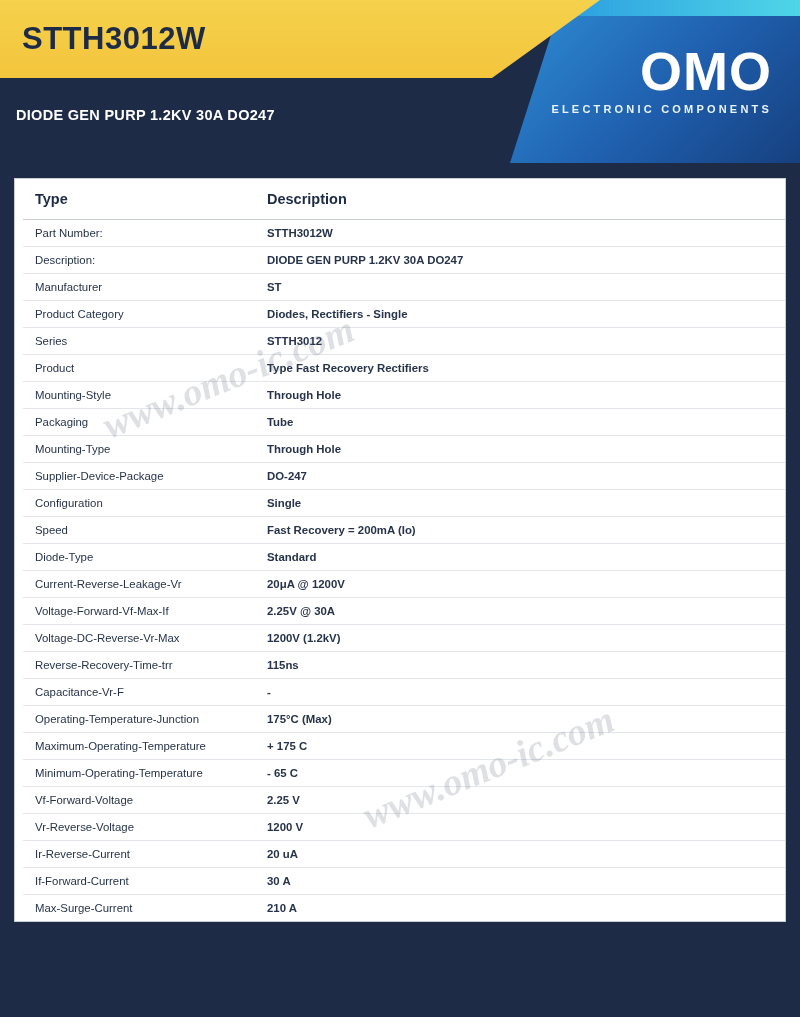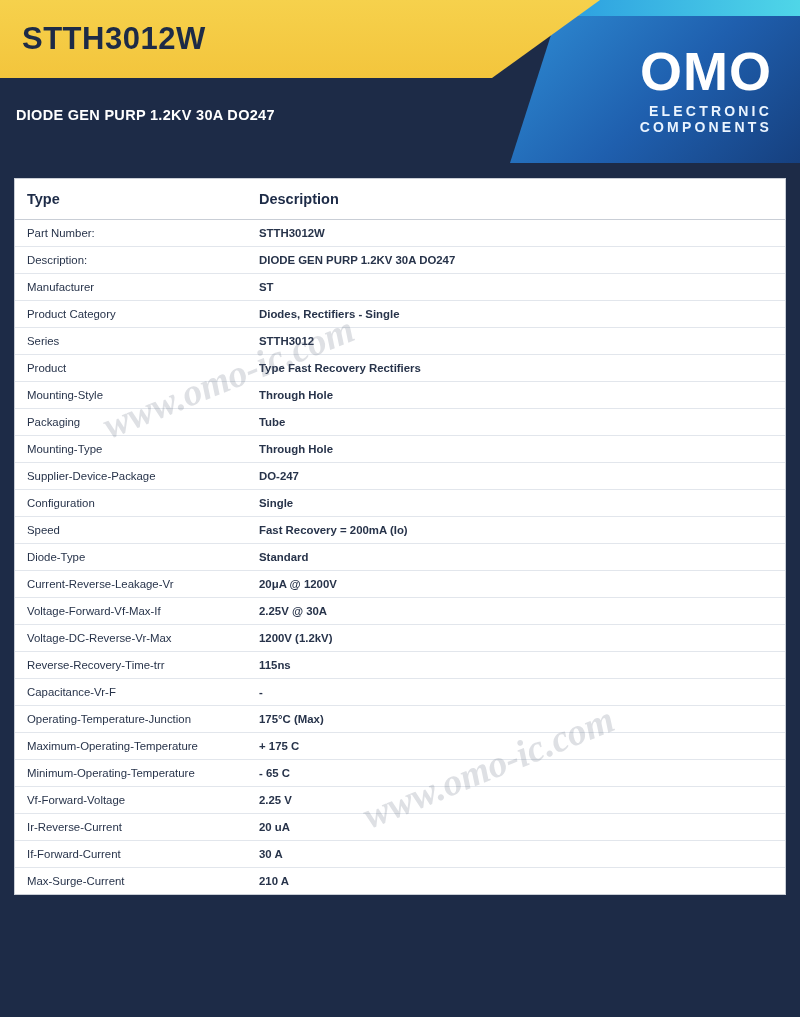--- a/index.html
+++ b/index.html
@@ -82,34 +82,35 @@
   .logo-mark {
     font-size: 54px;
     font-weight: bold;
     letter-spacing: 1px;
     line-height: 1;
     position: relative;
     display: inline-block;
   }
   .logo-sub {
     margin-top: 5px;
-    font-size: 14px;
+    font-size: 11px;
     letter-spacing: 3.2px;
     color: #eaf4ff;
     font-weight: bold;
   }
 
   
   .card {
     position: absolute;
     left: 14px; top: 178px;
     width: 772px;
     background: #ffffff;
     border: 1px solid #c9ced6;
     overflow: hidden;
+    padding-left: 8px;
   }
   table {
     width: 100%;
     border-collapse: collapse;
     table-layout: fixed;
   }
   th, td {
     text-align: left;
     padding: 7px 10px 7px 12px;
     font-size: 11.4px;
@@ -263,20 +264,24 @@
           </tr>
           <tr>
             <td>Minimum-Operating-Temperature</td>
             <td class="cell-val">- 65 C</td>
           </tr>
           <tr>
             <td>Vf-Forward-Voltage</td>
             <td class="cell-val">2.25 V</td>
           </tr>
           <tr>
+            <td>Vr-Reverse-Voltage</td>
+            <td class="cell-val">1200 V</td>
+          </tr>
+          <tr>
             <td>Ir-Reverse-Current</td>
             <td class="cell-val">20 uA</td>
           </tr>
           <tr>
             <td>If-Forward-Current</td>
             <td class="cell-val">30 A</td>
           </tr>
           <tr>
             <td>Max-Surge-Current</td>
             <td class="cell-val">210 A</td>

